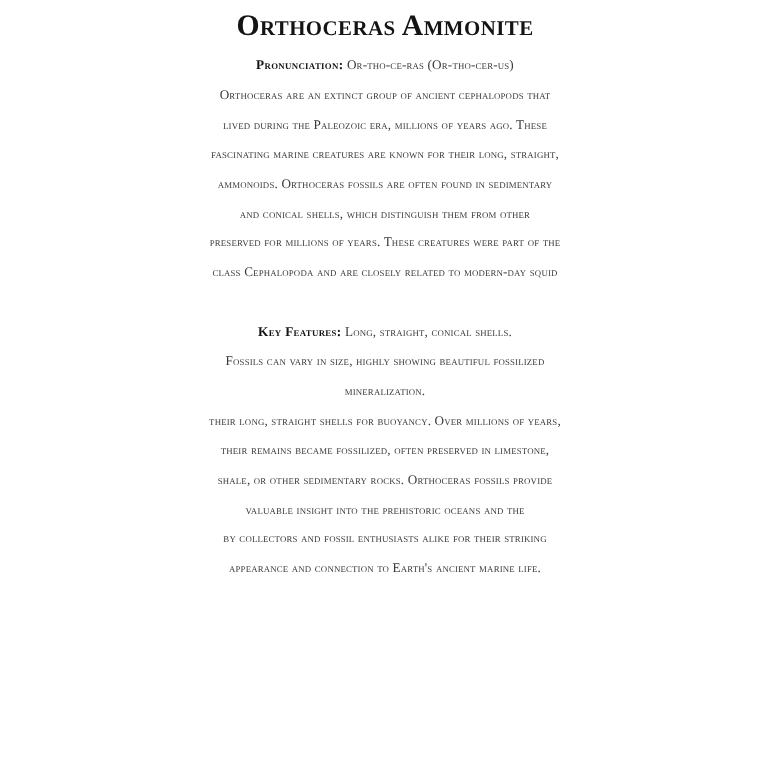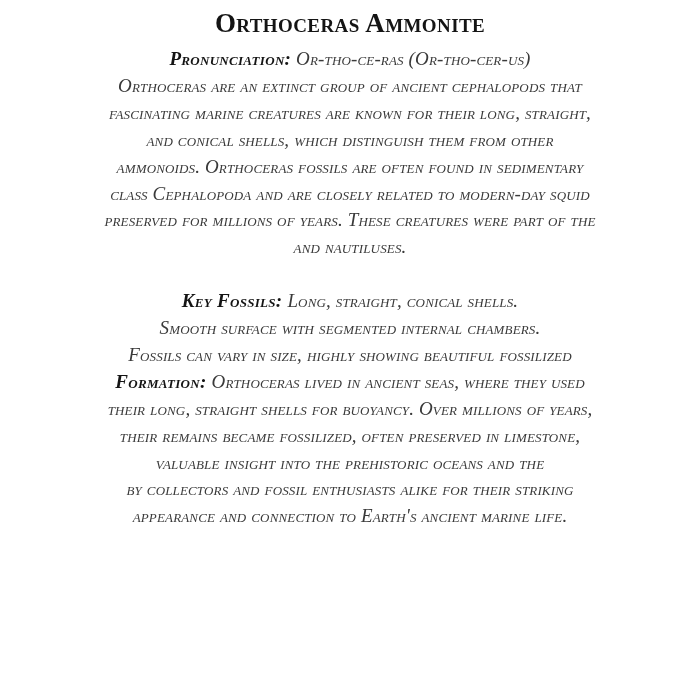--- a/index.html
+++ b/index.html
@@ -28,25 +28,24 @@
     color: #141414;
     font-variant: small-caps;
     letter-spacing: 0.4px;
     line-height: 34px;
     margin: 2px 0 6px 0;
     white-space: nowrap;
   }
 
   .body-block {
     color: #3a3a3a;
-    font-size: 19px;
+    font-size: 12px;
     line-height: 26.9px;
     font-variant: small-caps;
     letter-spacing: 0.15px;
-    font-style: italic;
   }
 
   .line {
     display: block;
     white-space: nowrap;
   }
 
   .lead {
     font-weight: bold;
     color: #141414;
@@ -68,45 +67,42 @@
 
   <div class="body-block">
 
     <div class="line">
       <span class="lead">Pronunciation:</span>
       <span>Or-tho-ce-ras (Or-tho-cer-us)</span>
     </div>
 
     <div>
       <span class="line">Orthoceras are an extinct group of ancient cephalopods that</span>
+      <span class="line">lived during the Paleozoic era, millions of years ago. These</span>
       <span class="line">fascinating marine creatures are known for their long, straight,</span>
+      <span class="line">ammonoids. Orthoceras fossils are often found in sedimentary</span>
       <span class="line">and conical shells, which distinguish them from other</span>
-      <span class="line">ammonoids. Orthoceras fossils are often found in sedimentary</span>
+      <span class="line">preserved for millions of years. These creatures were part of the</span>
       <span class="line">class Cephalopoda and are closely related to modern-day squid</span>
-      <span class="line">preserved for millions of years. These creatures were part of the</span>
-      <span class="line">and nautiluses.</span>
     </div>
 
     <span class="spacer-line"></span>
 
     <div>
       <div class="line">
-        <span class="lead">Key Fossils:</span>
+        <span class="lead">Key Features:</span>
         <span>Long, straight, conical shells.</span>
       </div>
-      <span class="line">Smooth surface with segmented internal chambers.</span>
       <span class="line">Fossils can vary in size, highly showing beautiful fossilized</span>
+      <span class="line">mineralization.</span>
     </div>
 
     <div>
-      <div class="line">
-        <span class="lead">Formation:</span>
-        <span>Orthoceras lived in ancient seas, where they used</span>
-      </div>
       <span class="line">their long, straight shells for buoyancy. Over millions of years,</span>
       <span class="line">their remains became fossilized, often preserved in limestone,</span>
+      <span class="line">shale, or other sedimentary rocks. Orthoceras fossils provide</span>
       <span class="line">valuable insight into the prehistoric oceans and the</span>
       <span class="line">by collectors and fossil enthusiasts alike for their striking</span>
       <span class="line">appearance and connection to Earth's ancient marine life.</span>
     </div>
 
   </div>
 </div>
 
 </body></html>

